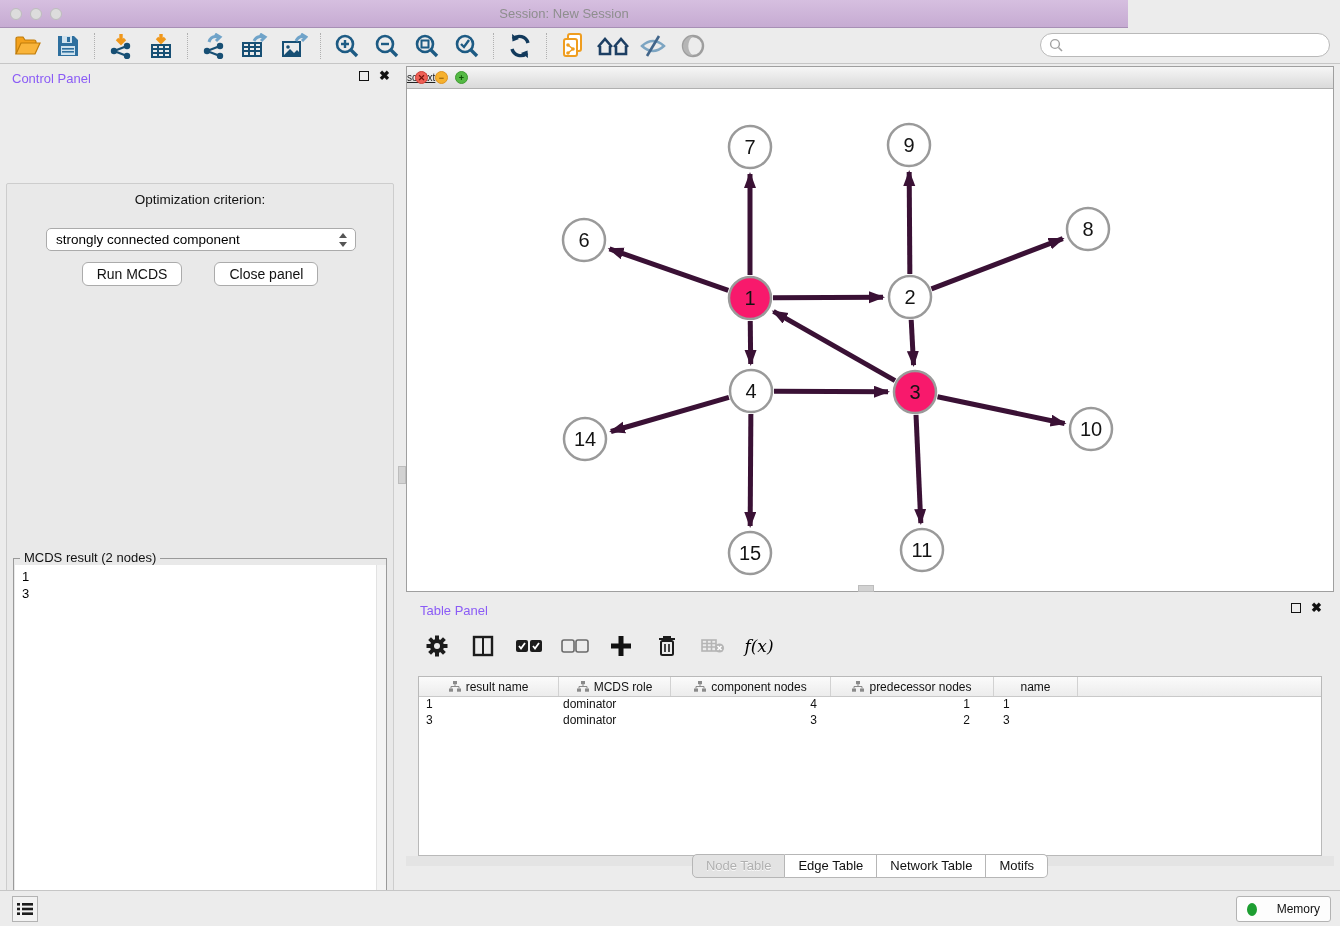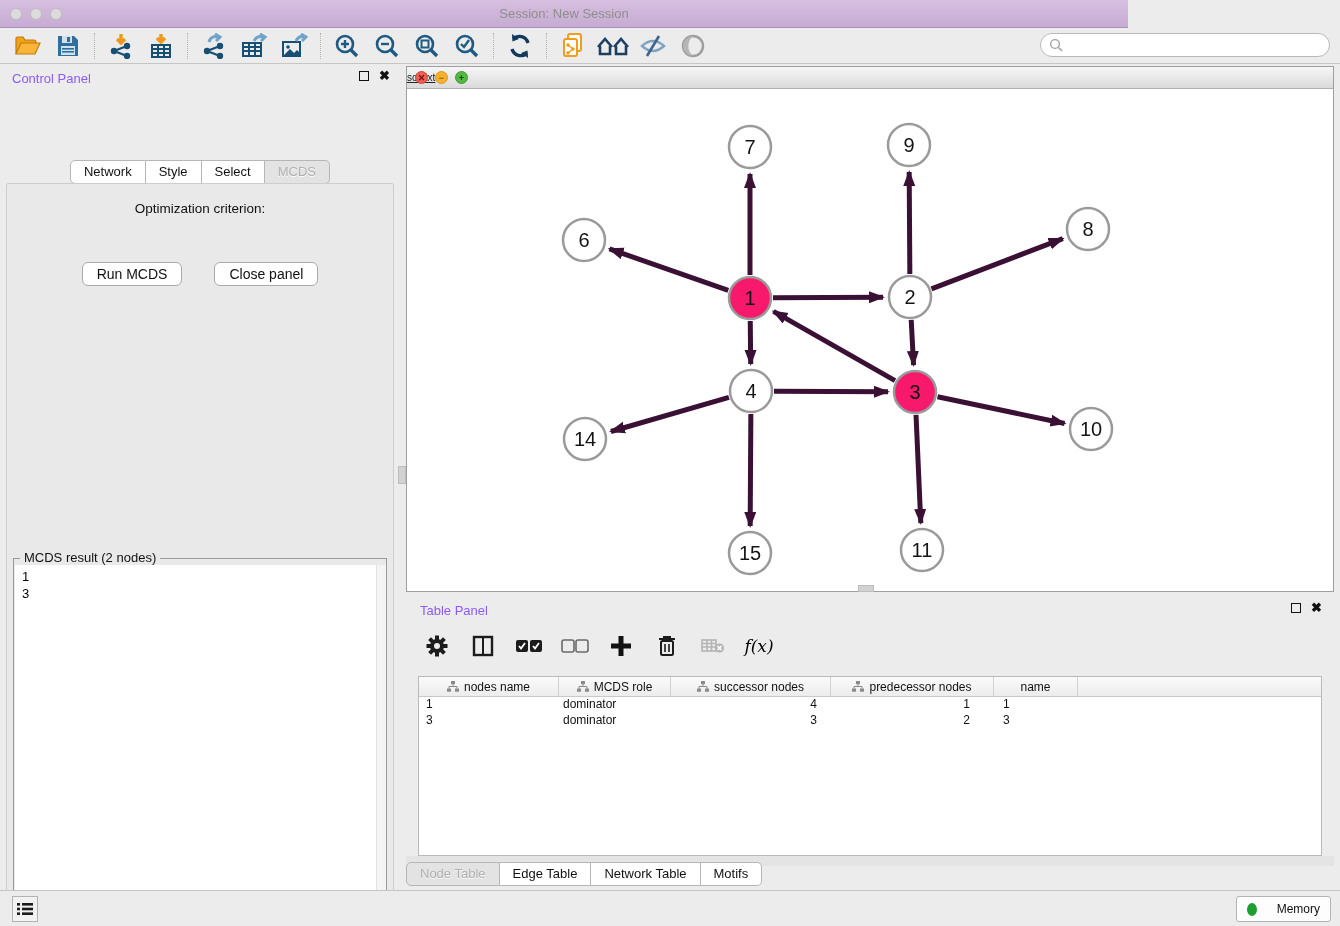--- a/index.html
+++ b/index.html
@@ -29,21 +29,21 @@
   .float-glyph { width:10px; height:10px; border:1.5px solid #111; background:transparent; display:inline-block; }
   .close-glyph { font-size:13px; font-weight:bold; color:#111; line-height:10px; }
 
   .cp-tabs { position:absolute; left:0; top:96px; width:100%; display:flex; justify-content:center; }
   .tab { font-size:13px; padding:3px 13px 4px; background:#fff; border:1px solid #b6b6b6; border-left:none; color:#111; }
   .tab:first-child { border-left:1px solid #b6b6b6; border-radius:5px 0 0 5px; }
   .tab.sel { background:#e3e3e3; color:#b0b0b0; text-shadow:0 1px 0 #fafafa; border-radius:0 5px 5px 0; }
 
   .cp-content { position:absolute; left:6px; top:119px; width:388px; height:757px; background:#e9e9e9;
     border:1px solid #cdcdcd; border-radius:2px; }
-  .opt-label { margin-top:17px; text-align:center; font-size:13.5px; color:#111; }
+  .opt-label { margin-top:8px; text-align:center; font-size:13.5px; color:#111; }
   .criterion { position:absolute; left:39px; top:44px; width:310px; height:23px; background:#fff;
     border:1px solid #ababab; border-radius:5px; font-size:13.5px; display:flex; align-items:center; padding-left:9px; }
   .stepper { position:absolute; right:7px; top:3px; width:10px; height:16px; }
   .stepper:before { content:""; position:absolute; top:1px; left:1px; border-left:4px solid transparent; border-right:4px solid transparent; border-bottom:5px solid #555; }
   .stepper:after  { content:""; position:absolute; bottom:1px; left:1px; border-left:4px solid transparent; border-right:4px solid transparent; border-top:5px solid #555; }
   .cp-buttons { position:absolute; top:78px; width:100%; display:flex; justify-content:center; gap:32px; }
   .btn { background:#fff; border:1px solid #ababab; border-radius:6px; font-size:14px; padding:3px 14px; color:#111; }
 
   .result-box { position:absolute; left:6px; top:374px; width:374px; height:377px;
     border:1px solid #9a9a9a; }
@@ -70,21 +70,21 @@
   .table-panel { position:absolute; left:406px; top:596px; width:928px; height:294px; background:#ececec; }
   .tp-toolbar { position:absolute; left:14px; top:32px; display:flex; align-items:center; gap:12px; height:36px; }
   .tp-toolbar .tbtn { width:34px; }
   .tp-table { position:absolute; left:12px; top:80px; width:904px; height:180px; background:#fff; border:1px solid #b9b9b9; }
   .thead { display:flex; height:20px; background:linear-gradient(#fbfbfb,#ececec); border-bottom:1px solid #c9c9c9; }
   .th { position:relative; display:flex; align-items:center; justify-content:center; font-size:12px; color:#111;
         border-right:1px solid #d2d2d2; gap:5px; }
   .tr { display:flex; height:16px; font-size:12px; color:#111; }
   .td { overflow:hidden; white-space:nowrap; }
   .tp-bottom-strip { position:absolute; left:0; top:260px; width:928px; height:10px; background:#e4e4e4; }
-  .tp-tabs { position:absolute; left:0; top:266px; width:100%; display:flex; }
+  .tp-tabs { position:absolute; left:0; top:258px; width:100%; display:flex; justify-content:center; }
 
   
   .statusbar { position:absolute; left:0; top:890px; width:1340px; height:36px; background:#ececec; border-top:1px solid #c6c6c6; }
   .list-btn { position:absolute; left:12px; top:5px; width:26px; height:26px; background:#f2f2f2; border:1px solid #b3b3b3; display:flex; align-items:center; justify-content:center; }
   .memory-btn { position:absolute; right:9px; top:5px; height:26px; background:#fdfdfd; border:1px solid #b3b3b3; border-radius:3px; display:flex; align-items:center; gap:20px; padding:0 10px; font-size:12px; color:#111; }
   .mem-dot { width:10px; height:13px; border-radius:50%; background:#1d9e31; }
 
   svg { display:block; }
   .fx-text { font-family:"DejaVu Serif", serif; font-style:italic; font-size:17px; color:#000000; }
 </style>
@@ -239,28 +239,26 @@
 </div>
 
 <div class="control-panel">
   <div class="panel-header">
     <span class="panel-title">Control Panel</span>
     <span class="panel-btns">
       <span class="float-glyph"></span>
       <span class="close-glyph">✖</span>
     </span>
   </div>
-  <div class="cp-tabs">
-    <span class="tab">Network</span>
-    <span class="tab">Style</span>
-    <span class="tab">Select</span>
-    <span class="tab sel">MCDS</span>
-  </div>
   <div class="cp-content">
     <div class="opt-label">Optimization criterion:</div>
+    <div class="criterion">
+      <span>strongly connected component</span>
+      <span class="stepper"></span>
+    </div>
     <div class="cp-buttons">
       <button class="btn">Run MCDS</button>
       <button class="btn">Close panel</button>
     </div>
     <div class="result-box">
       <span class="result-legend">MCDS result (2 nodes)</span>
       <div class="result-area">
         <div>1</div>
         <div>3</div>
       </div>
@@ -406,21 +404,21 @@
     <div class="thead">
       <div class="th" style="width:140px">
         <svg width="12" height="11" viewBox="0 0 12 11">
             <g fill="#8a8a8a">
               <rect x="4" y="0" width="4" height="3.2"></rect>
               <rect x="0" y="7.5" width="4" height="3.2"></rect>
               <rect x="8" y="7.5" width="4" height="3.2"></rect>
             </g>
             <path d="M6 3 V5.5 M2 7.5 V5.5 H10 V7.5" stroke="#8a8a8a" fill="none"></path>
           </svg>
-        <span>nodes name</span>
+        <span>result name</span>
       </div>
       <div class="th" style="width:112px">
         <svg width="12" height="11" viewBox="0 0 12 11">
             <g fill="#8a8a8a">
               <rect x="4" y="0" width="4" height="3.2"></rect>
               <rect x="0" y="7.5" width="4" height="3.2"></rect>
               <rect x="8" y="7.5" width="4" height="3.2"></rect>
             </g>
             <path d="M6 3 V5.5 M2 7.5 V5.5 H10 V7.5" stroke="#8a8a8a" fill="none"></path>
           </svg>
@@ -428,21 +426,21 @@
       </div>
       <div class="th" style="width:160px">
         <svg width="12" height="11" viewBox="0 0 12 11">
             <g fill="#8a8a8a">
               <rect x="4" y="0" width="4" height="3.2"></rect>
               <rect x="0" y="7.5" width="4" height="3.2"></rect>
               <rect x="8" y="7.5" width="4" height="3.2"></rect>
             </g>
             <path d="M6 3 V5.5 M2 7.5 V5.5 H10 V7.5" stroke="#8a8a8a" fill="none"></path>
           </svg>
-        <span>successor nodes</span>
+        <span>component nodes</span>
       </div>
       <div class="th" style="width:163px">
         <svg width="12" height="11" viewBox="0 0 12 11">
             <g fill="#8a8a8a">
               <rect x="4" y="0" width="4" height="3.2"></rect>
               <rect x="0" y="7.5" width="4" height="3.2"></rect>
               <rect x="8" y="7.5" width="4" height="3.2"></rect>
             </g>
             <path d="M6 3 V5.5 M2 7.5 V5.5 H10 V7.5" stroke="#8a8a8a" fill="none"></path>
           </svg>

